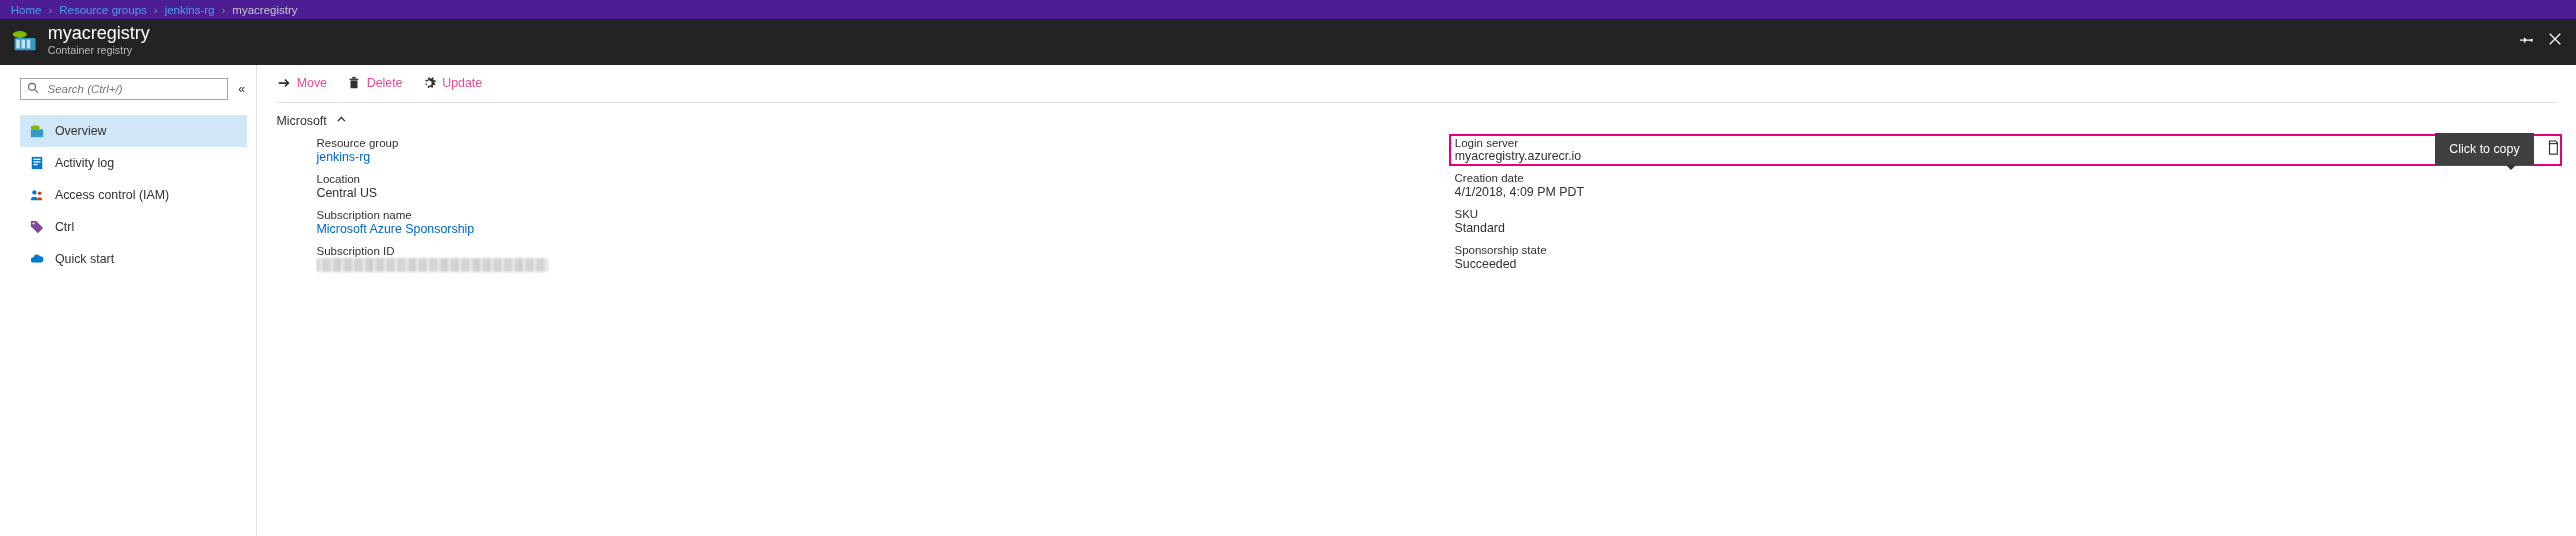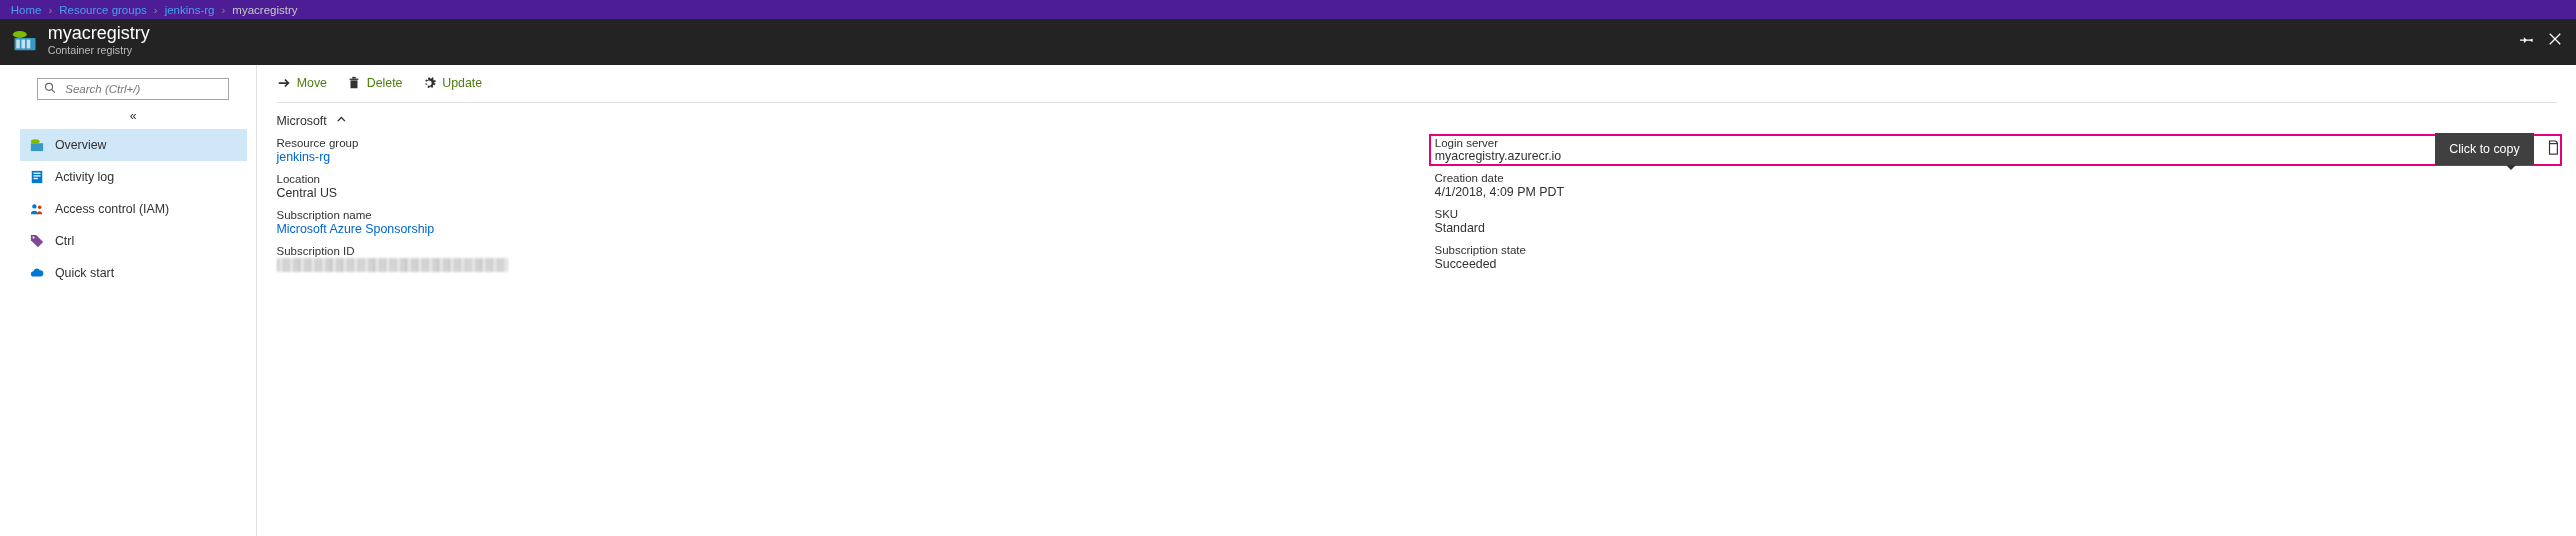--- a/index.html
+++ b/index.html
@@ -15,38 +15,38 @@
     .header-icon { width: 28px; height: 23px; }
     .header-title-wrap { display: flex; flex-direction: column; }
     .header-title { color: #fff; font-size: 18px; font-weight: 400; line-height: 1.1; }
     .header-subtitle { color: #bbb; font-size: 10.7px; }
     .header-actions { display: flex; gap: 14px; align-items: center; }
     .header-action-icon { color: #fff; cursor: pointer; font-size: 14px; }
     
     .body-wrap { display: flex; height: calc(100vh - 60px); }
     
     .sidebar { width: 257px; border-right: 0.9px solid #e1e1e1; padding: 12.4px 9px 0 19.5px; }
-    .search-row { display: flex; align-items: center; gap: 9px; margin-bottom: 6px; flex-direction: column;}
+    .search-row { display: flex; align-items: center; gap: 9px; margin-bottom: 15px;}
     .search-wrap { position: relative; flex: 1; }
     .search-input { width: 100%; padding: 4.4px 7px 4.4px 27px; border: 0.9px solid #a6a6a6; font-size: 11.5px; font-style: italic; color: #666; }
     .search-icon { position: absolute; left: 7px; top: 50%; transform: translateY(-50%); color: #666; }
     .collapse-icon { color: #333; cursor: pointer; font-size: 12.4px; padding: 0 1.8px;}
     
     .nav-item { display: flex; align-items: center; gap: 10.7px; padding: 9px 10.7px; cursor: pointer; font-size: 12.4px; color: #323130; text-align: center; }
     .nav-item.active { background: #d0e7f8; }
     .nav-icon { width: 14px; height: 14px; display: flex; align-items: center; justify-content: center; }
     
     .main { flex: 1; padding: 10.7px 19.5px; overflow: auto; }
     .toolbar { display: flex; gap: 19.5px; align-items: center; padding-bottom: 12.4px; border-bottom: 0.9px solid #e1e1e1; }
-    .toolbar-btn { display: flex; align-items: center; gap: 6.2px; cursor: pointer; font-size: 12.4px; color: #4d7c0f; }
+    .toolbar-btn { display: flex; align-items: center; gap: 6.2px; cursor: pointer; font-size: 12.4px; color: #ec4899; }
     .toolbar-icon { width: 14px; height: 14px; display:flex; align-items:center; justify-content:center;}
     
     .essentials-header { display: flex; align-items: center; gap: 9px; padding: 10.7px 0 9px 0; cursor: pointer; font-size: 12.4px; }
     
-    .essentials-grid { display: flex; gap: 36px; }
+    .essentials-grid { display: flex; gap: 36px; margin-left: 40px; }
     .essentials-col { flex: 1; display: flex; flex-direction: column; gap: 9px; }
     .prop { display: flex; flex-direction: column; gap: 0.9px; }
     .prop-label { font-size: 11.5px; color: #323130; }
     .prop-value { font-size: 12.4px; color: #323130; }
     .prop-value.link { color: #0066cc; cursor: pointer; }
     .prop-value.redacted { width: 231px; height: 14px; background: repeating-linear-gradient(90deg, #bbb 0px, #eee 3.6px, #ccc 7px, #ddd 10.7px); filter: blur(0.9px); border-radius: 1.8px; }
     
     .highlight-box { border: 2.7px solid #e6007e; padding: 0.9px 3.6px; display: inline-block; margin: -2.7px -5.3px;}
     
     .right-extras { position: absolute; right: 16px; top: 133px; display: flex; align-items: center; gap: 12.4px; }
@@ -231,21 +231,21 @@
         </div>
         <div class="prop">
           <span class="prop-label">Creation date</span>
           <span class="prop-value">4/1/2018, 4:09 PM PDT</span>
         </div>
         <div class="prop">
           <span class="prop-label">SKU</span>
           <span class="prop-value">Standard</span>
         </div>
         <div class="prop">
-          <span class="prop-label">Subscription state</span>
+          <span class="prop-label">Sponsorship state</span>
           <span class="prop-value">Succeeded</span>
         </div>
       </div>
     </div>
 
     <div class="right-extras">
       <div class="tooltip-box">Click to copy</div>
       <span class="copy-icon-standalone">
         <svg width="14" height="16" viewBox="0 0 16 18" fill="none" stroke="#323130" stroke-width="1.3">
             <rect x="4" y="4" width="9" height="12"></rect>

